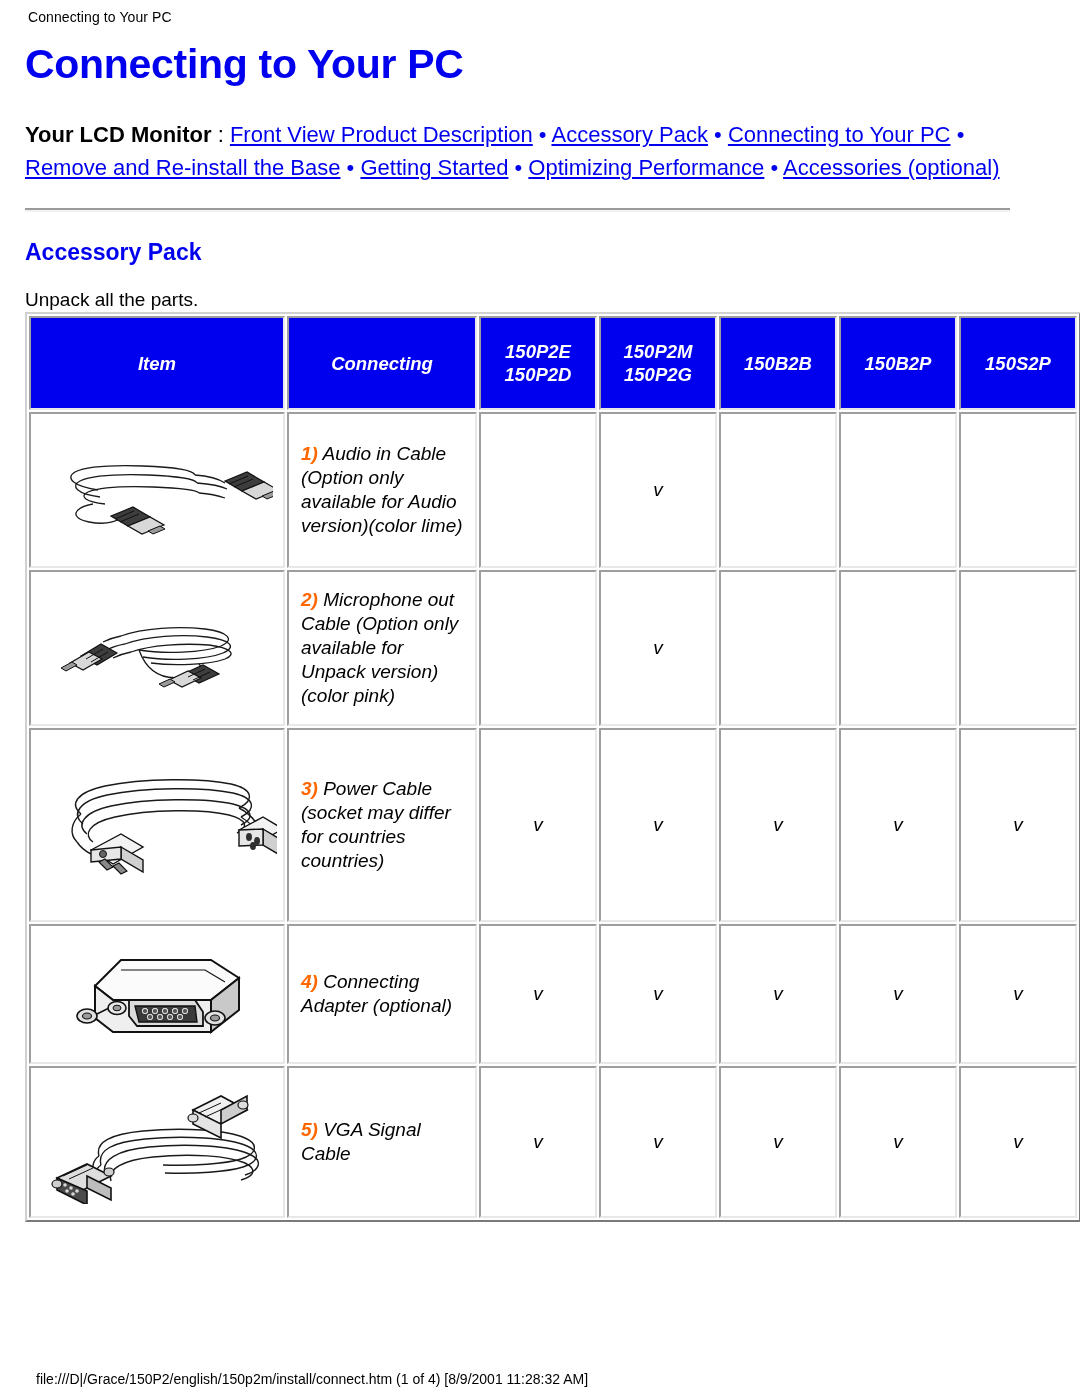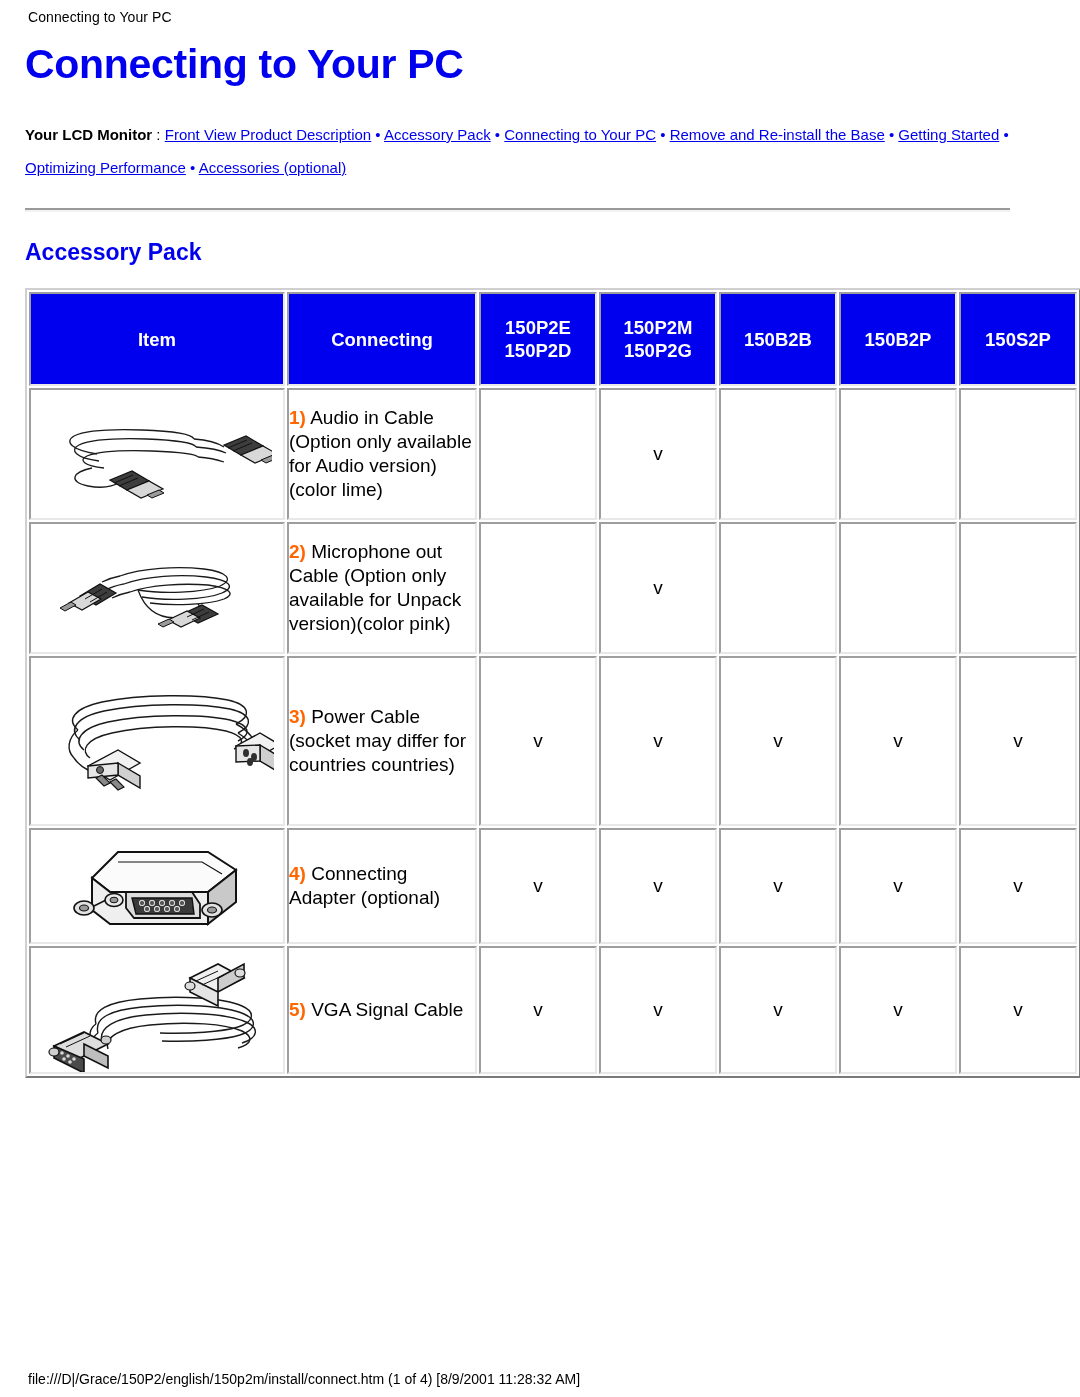--- a/index.html
+++ b/index.html
@@ -48,21 +48,21 @@
     line-height: 48px;
     font-weight: bold;
     color: #0000EE;
     margin: 4px 0 0 0;
     letter-spacing: -0.3px;
   }
 
   
   .nav-line {
     margin-top: 30px;
-    font-size: 15px;
+    font-size: 22px;
     line-height: 33px;
     color: #0000EE;
     width: 1002px;
   }
   .nav-line .lead {
     font-weight: bold;
     color: #000000;
   }
   .nav-line .colon {
     color: #000000;
@@ -96,34 +96,34 @@
 
   p.intro {
     font-size: 19px;
     line-height: 24px;
     margin: 22px 0 0 0;
     color: #000000;
   }
 
   
   table.accessory-table {
-    margin-top: 22px;
     border-collapse: separate;
     border-spacing: 2px;
     width: 990px;
     table-layout: fixed;
     border: 2px solid;
     border-color: #d0d0d0 #7a7a7a #7a7a7a #d0d0d0;
     background: #ffffff;
+    font-style: italic;
   }
   table.accessory-table th,
   table.accessory-table td {
     border: 2px solid;
     border-color: #9e9e9e #e8e8e8 #e8e8e8 #9e9e9e;
-    padding: 0;
+    padding: 12px;
     vertical-align: middle;
   }
   table.accessory-table th {
     background: #0000EE;
     color: #ffffff;
     font-size: 18.5px;
     font-weight: bold;
     line-height: 23px;
     text-align: center;
     height: 82px;
@@ -151,21 +151,21 @@
   td.cell-check {
     text-align: center;
     font-size: 19px;
     line-height: 24px;
     color: #000000;
   }
 
   
   .footer-path {
     position: absolute;
-    left: 28px;
+    left: 36px;
     top: 1370px;
     font-size: 14px;
     line-height: 18px;
     color: #000000;
     white-space: nowrap;
   }
 
   
   .art { display: block; margin: 0 auto; }
 </style>
@@ -181,20 +181,21 @@
     <h1 class="page-title">Connecting to Your PC</h1>
 
     <div class="nav-line">
       <span class="lead">Your LCD Monitor</span><span class="colon"> : </span><a class="nav-link">Front View Product Description</a><span class="nav-sep"> • </span><a class="nav-link">Accessory Pack</a><span class="nav-sep"> • </span><a class="nav-link">Connecting to Your PC</a><span class="nav-sep"> • </span><a class="nav-link">Remove and Re-install the Base</a><span class="nav-sep"> • </span><a class="nav-link">Getting Started</a><span class="nav-sep"> • </span><a class="nav-link">Optimizing Performance</a><span class="nav-sep"> • </span><a class="nav-link">Accessories (optional)</a>
     </div>
 
     <hr class="divider">
 
     <h2 class="section-title">Accessory Pack</h2>
 
+    <p class="intro">Unpack all the parts.</p>
 
     <table class="accessory-table">
       <thead>
         <tr>
           <th class="col-item">Item</th>
           <th class="col-desc">Connecting</th>
           <th class="col-v">
             <span>150P2E</span><br>
             <span>150P2D</span>
           </th>

